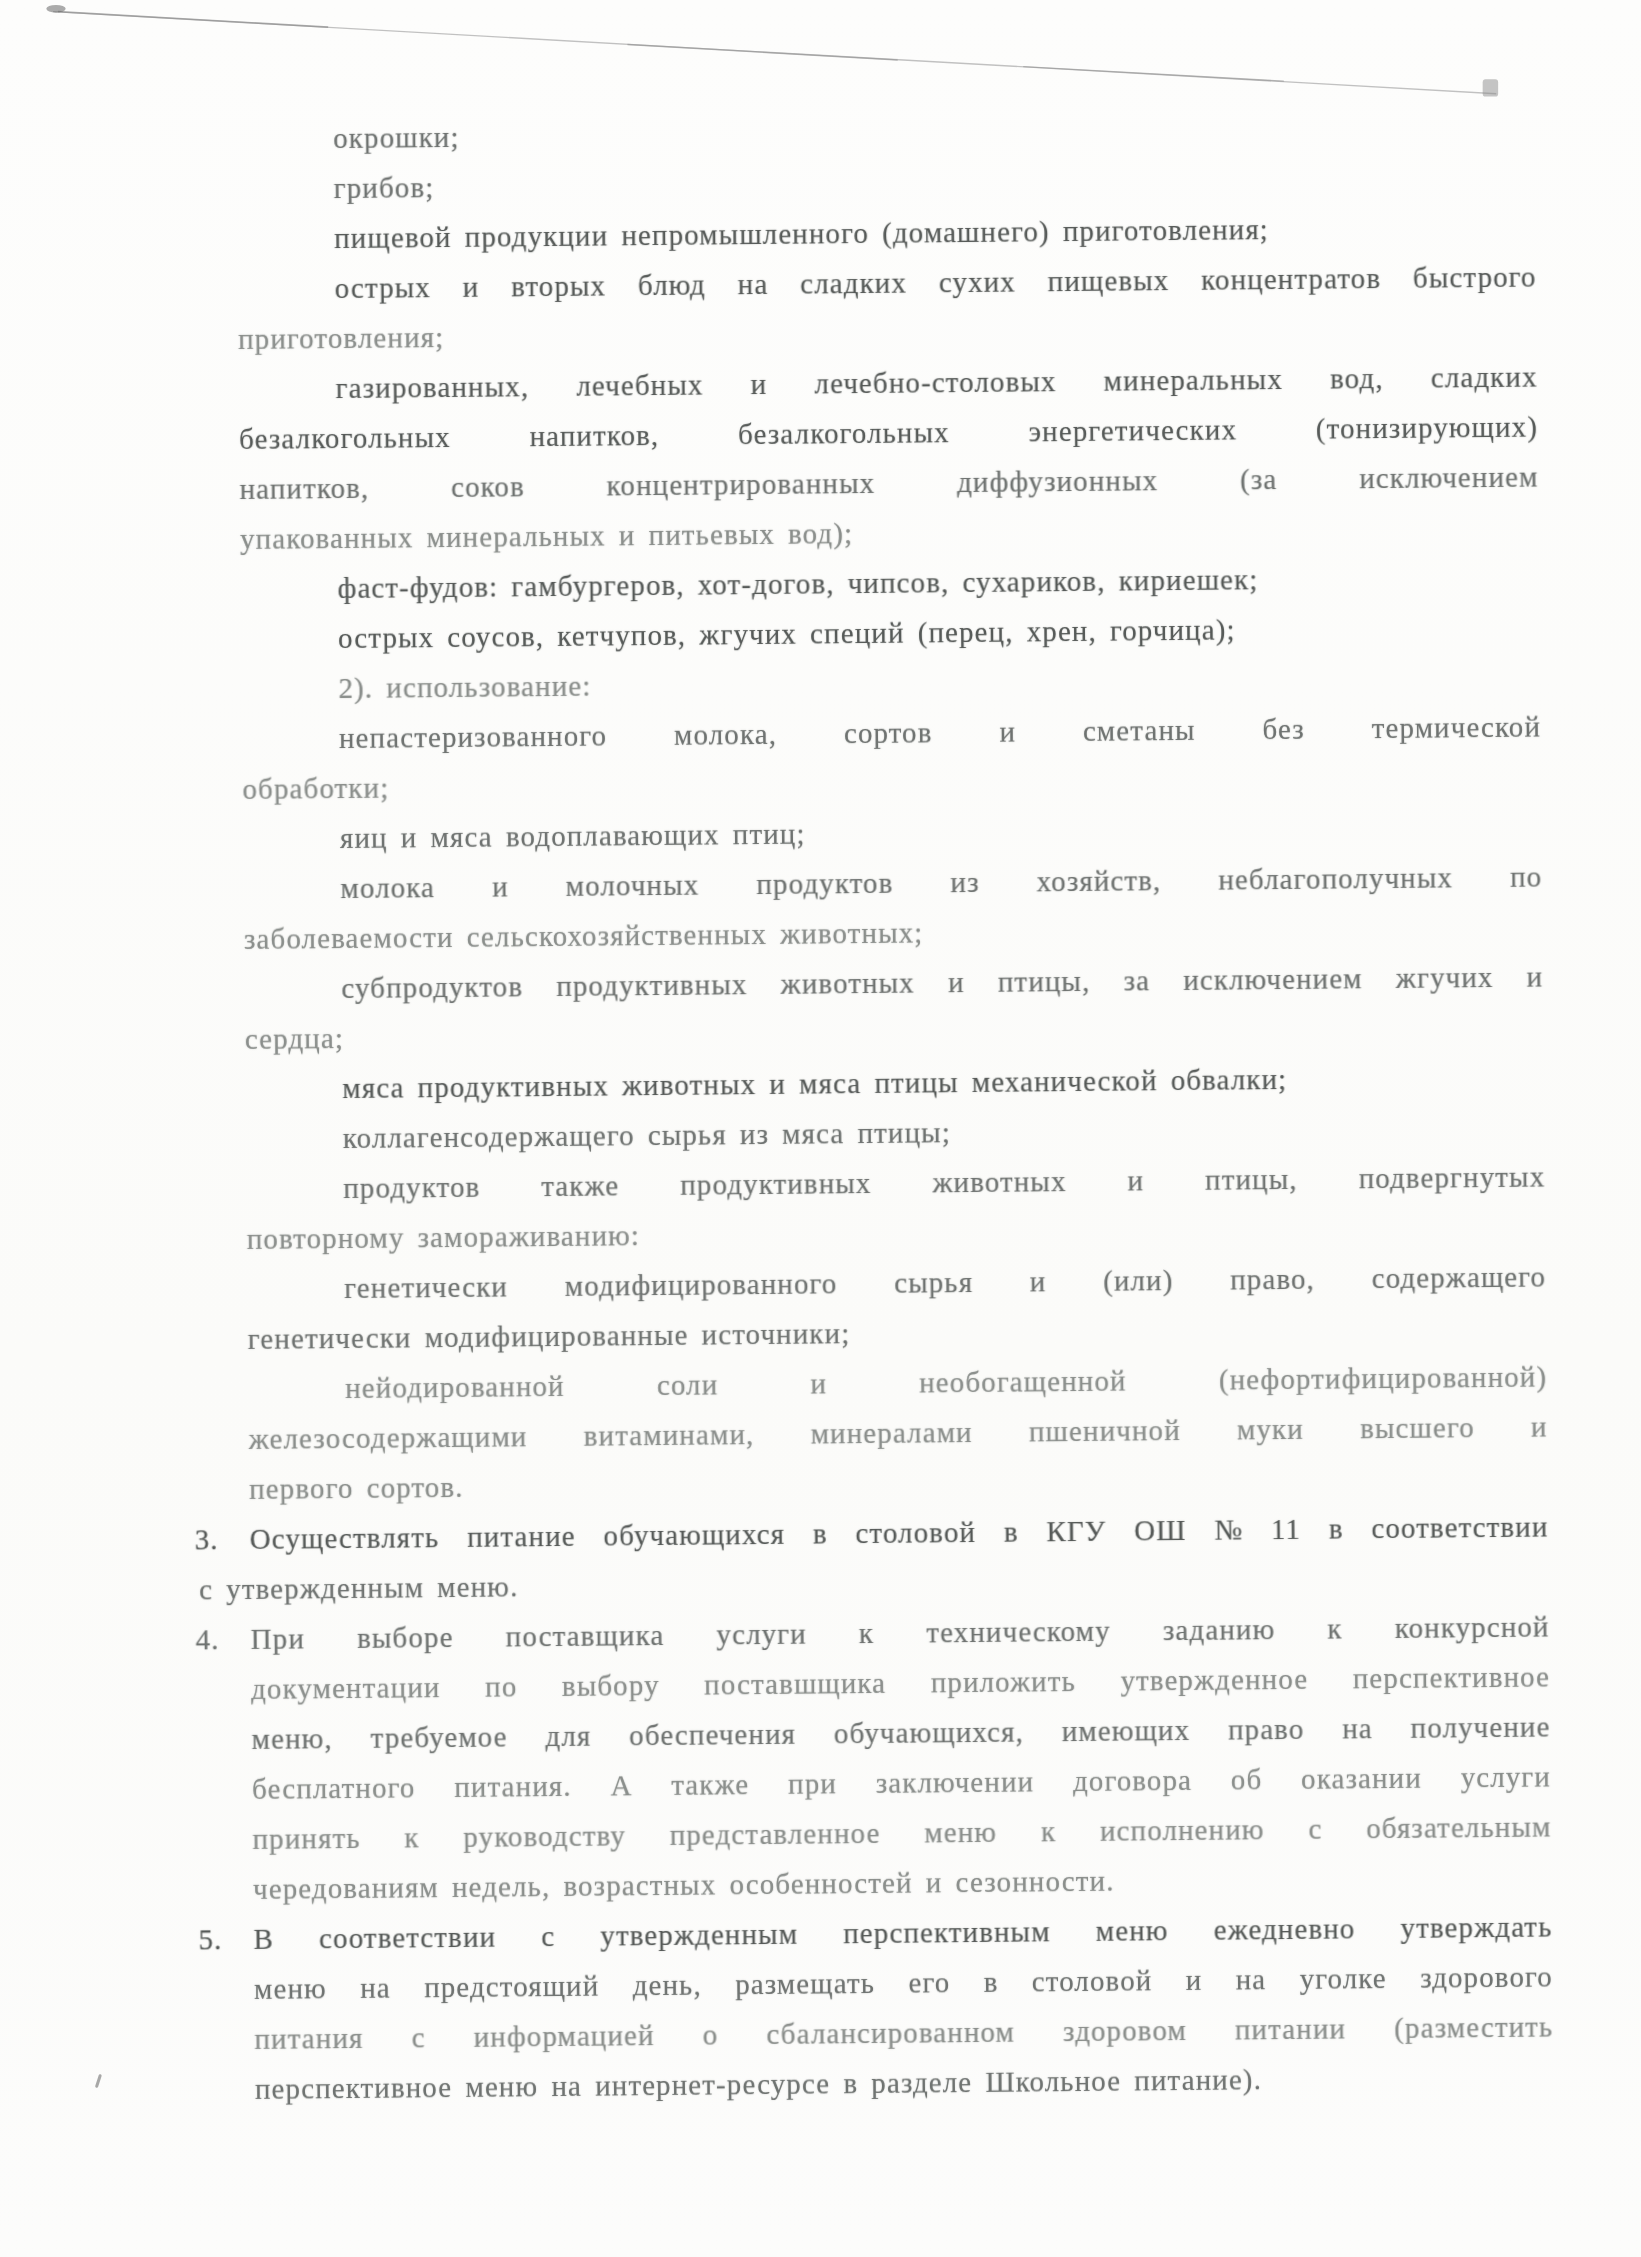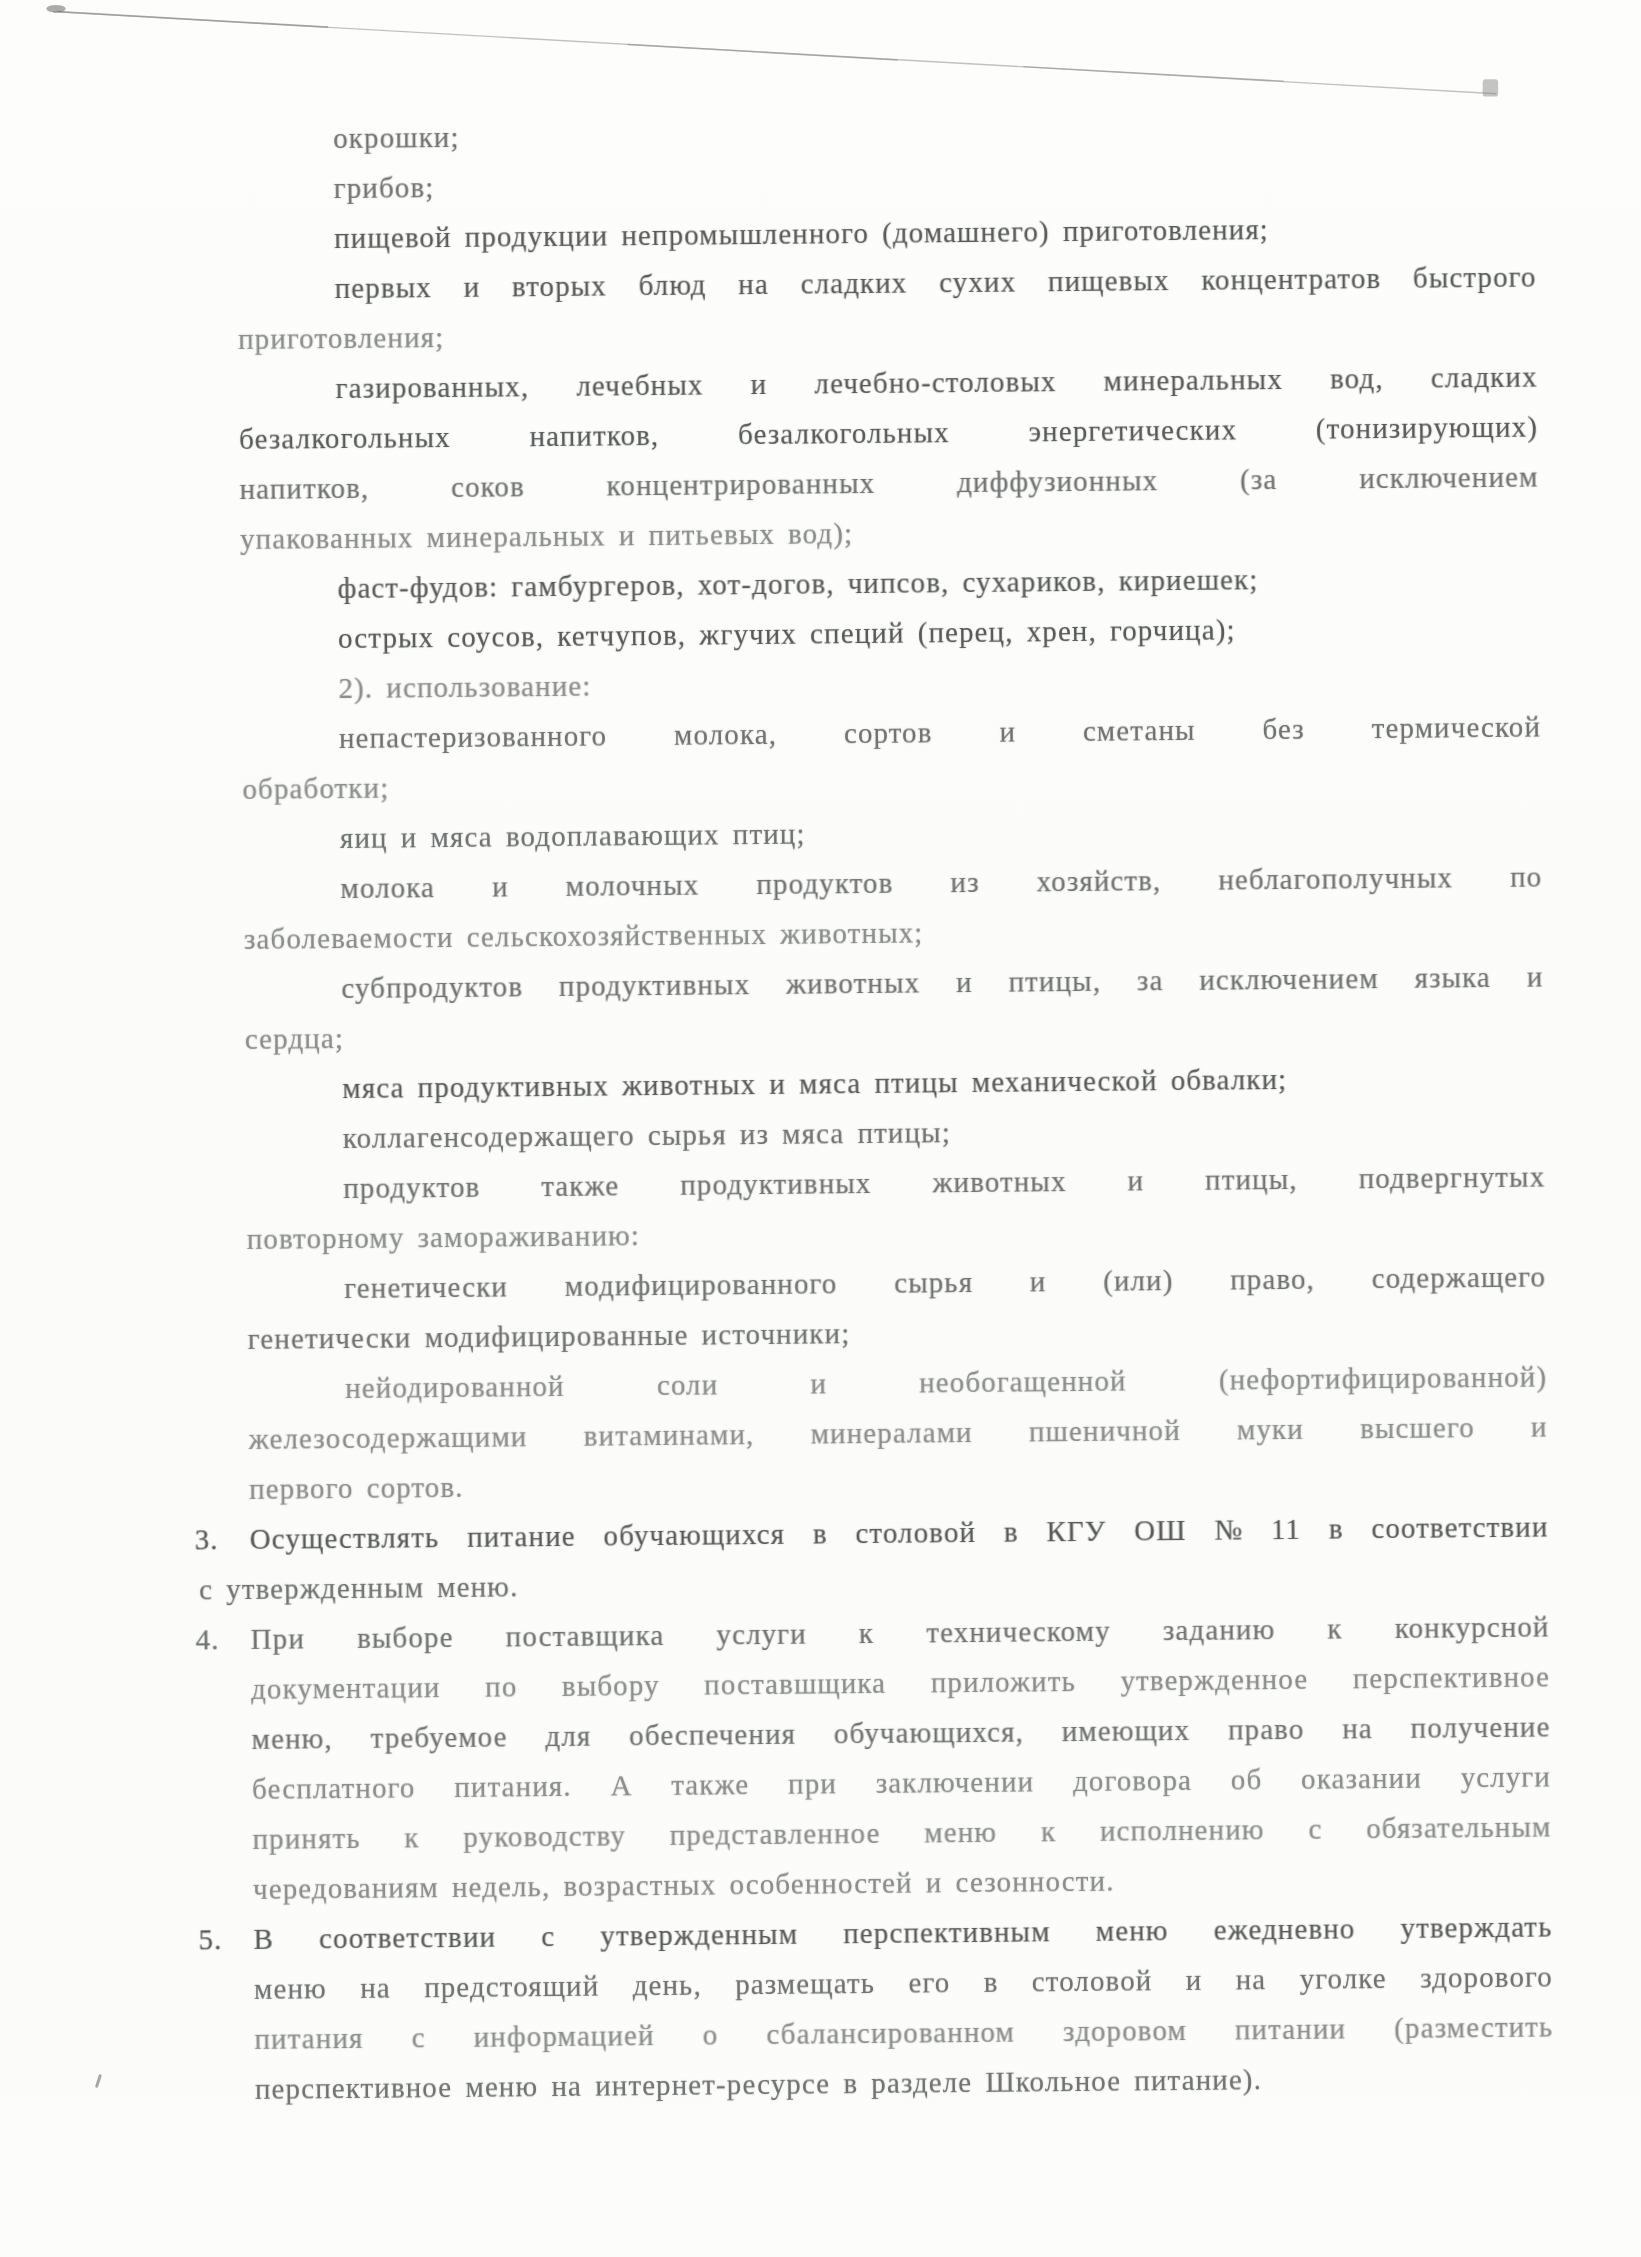--- a/index.html
+++ b/index.html
@@ -70,21 +70,21 @@
   </svg>
 
   <div class="apostrophe-mark"></div>
 
   <div class="text-block">
       <div class="line l tone-mid first"><span class="txt">окрошки;</span></div>
       <div class="line l tone-mid first"><span class="txt">грибов;</span></div>
       <div class="line l tone-dark first"><span class="txt">пищевой продукции непромышленного (домашнего) приготовления;</span></div>
       <div class="line j tone-dark first">
         <span class="txt">
-          <span>первых</span>
+          <span>острых</span>
           <span>и</span>
           <span>вторых</span>
           <span>блюд</span>
           <span>на</span>
           <span>сладких</span>
           <span>сухих</span>
           <span>пищевых</span>
           <span>концентратов</span>
           <span>быстрого</span>
         </span>
@@ -152,21 +152,21 @@
       <div class="line l tone-light"><span class="txt">заболеваемости сельскохозяйственных животных;</span></div>
       <div class="line j tone-mid first">
         <span class="txt">
           <span>субпродуктов</span>
           <span>продуктивных</span>
           <span>животных</span>
           <span>и</span>
           <span>птицы,</span>
           <span>за</span>
           <span>исключением</span>
-          <span>языка</span>
+          <span>жгучих</span>
           <span>и</span>
         </span>
       </div>
       <div class="line l tone-light"><span class="txt">сердца;</span></div>
       <div class="line l tone-dark first"><span class="txt">мяса продуктивных животных и мяса птицы механической обвалки;</span></div>
       <div class="line l tone-mid first"><span class="txt">коллагенсодержащего сырья из мяса птицы;</span></div>
       <div class="line j tone-mid first">
         <span class="txt">
           <span>продуктов</span>
           <span>также</span>

